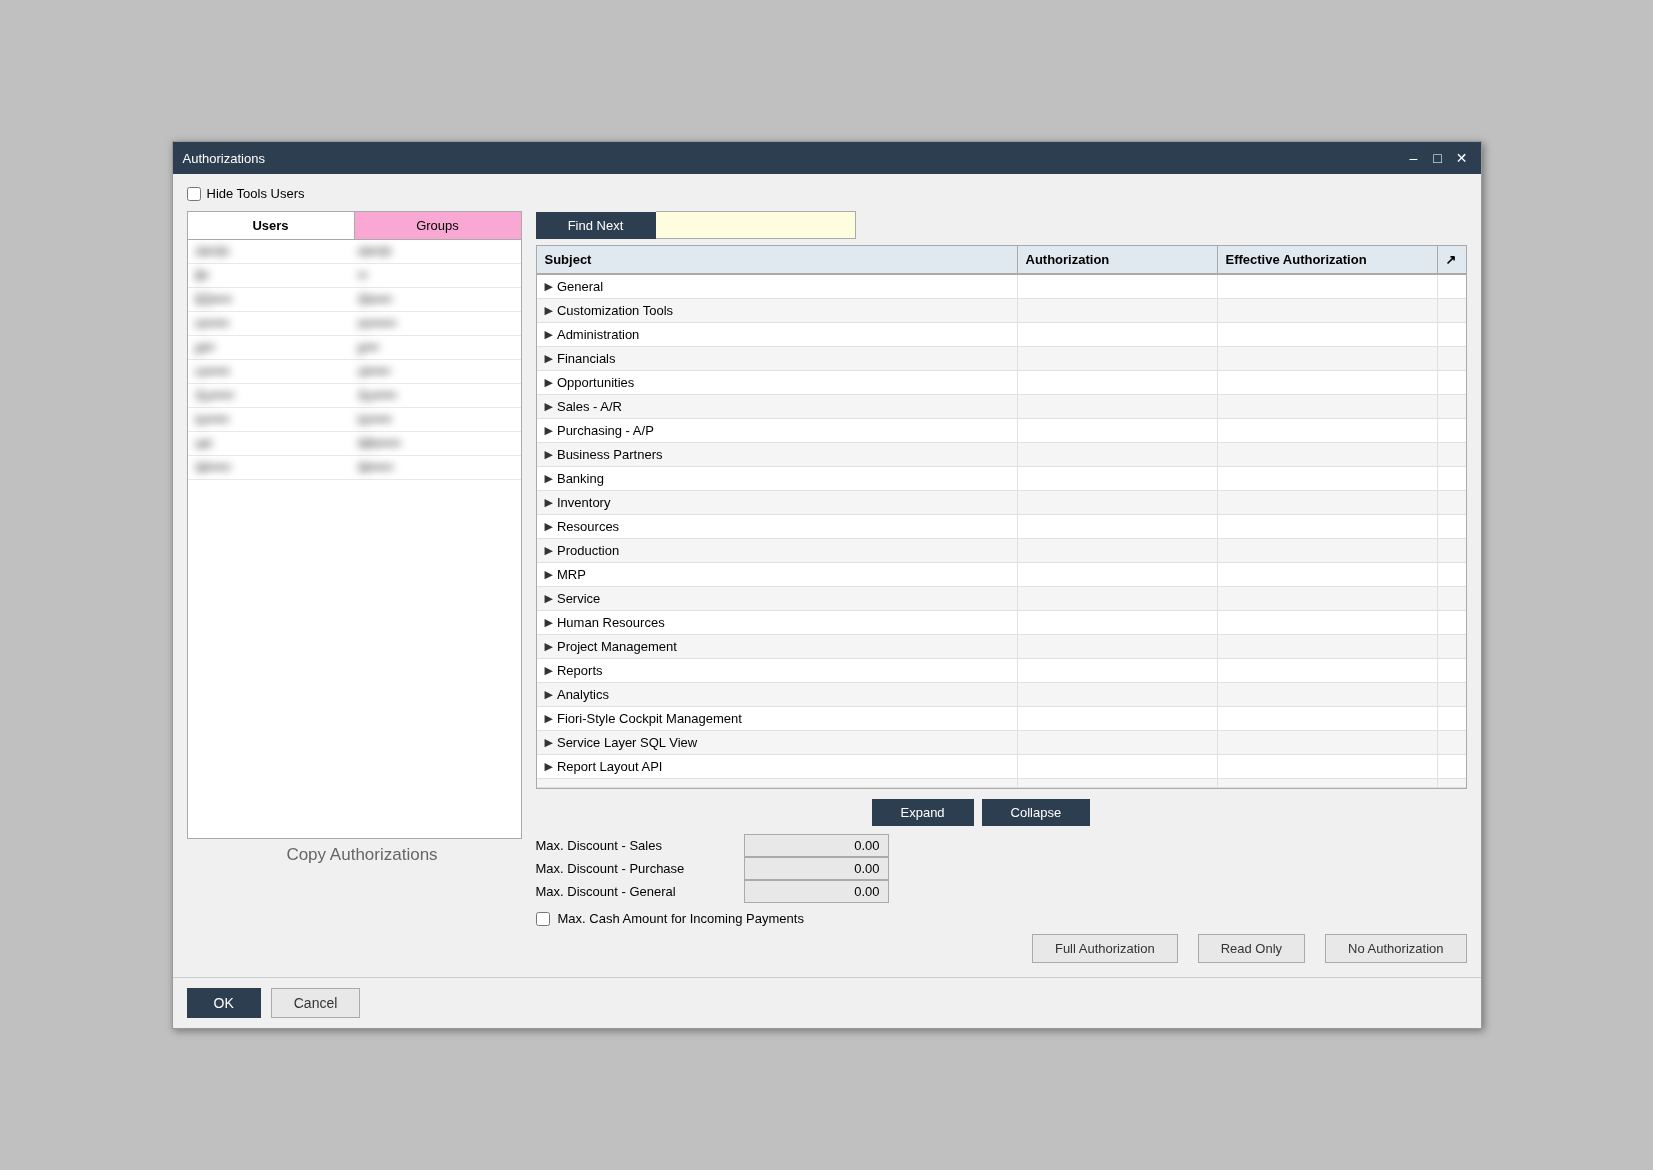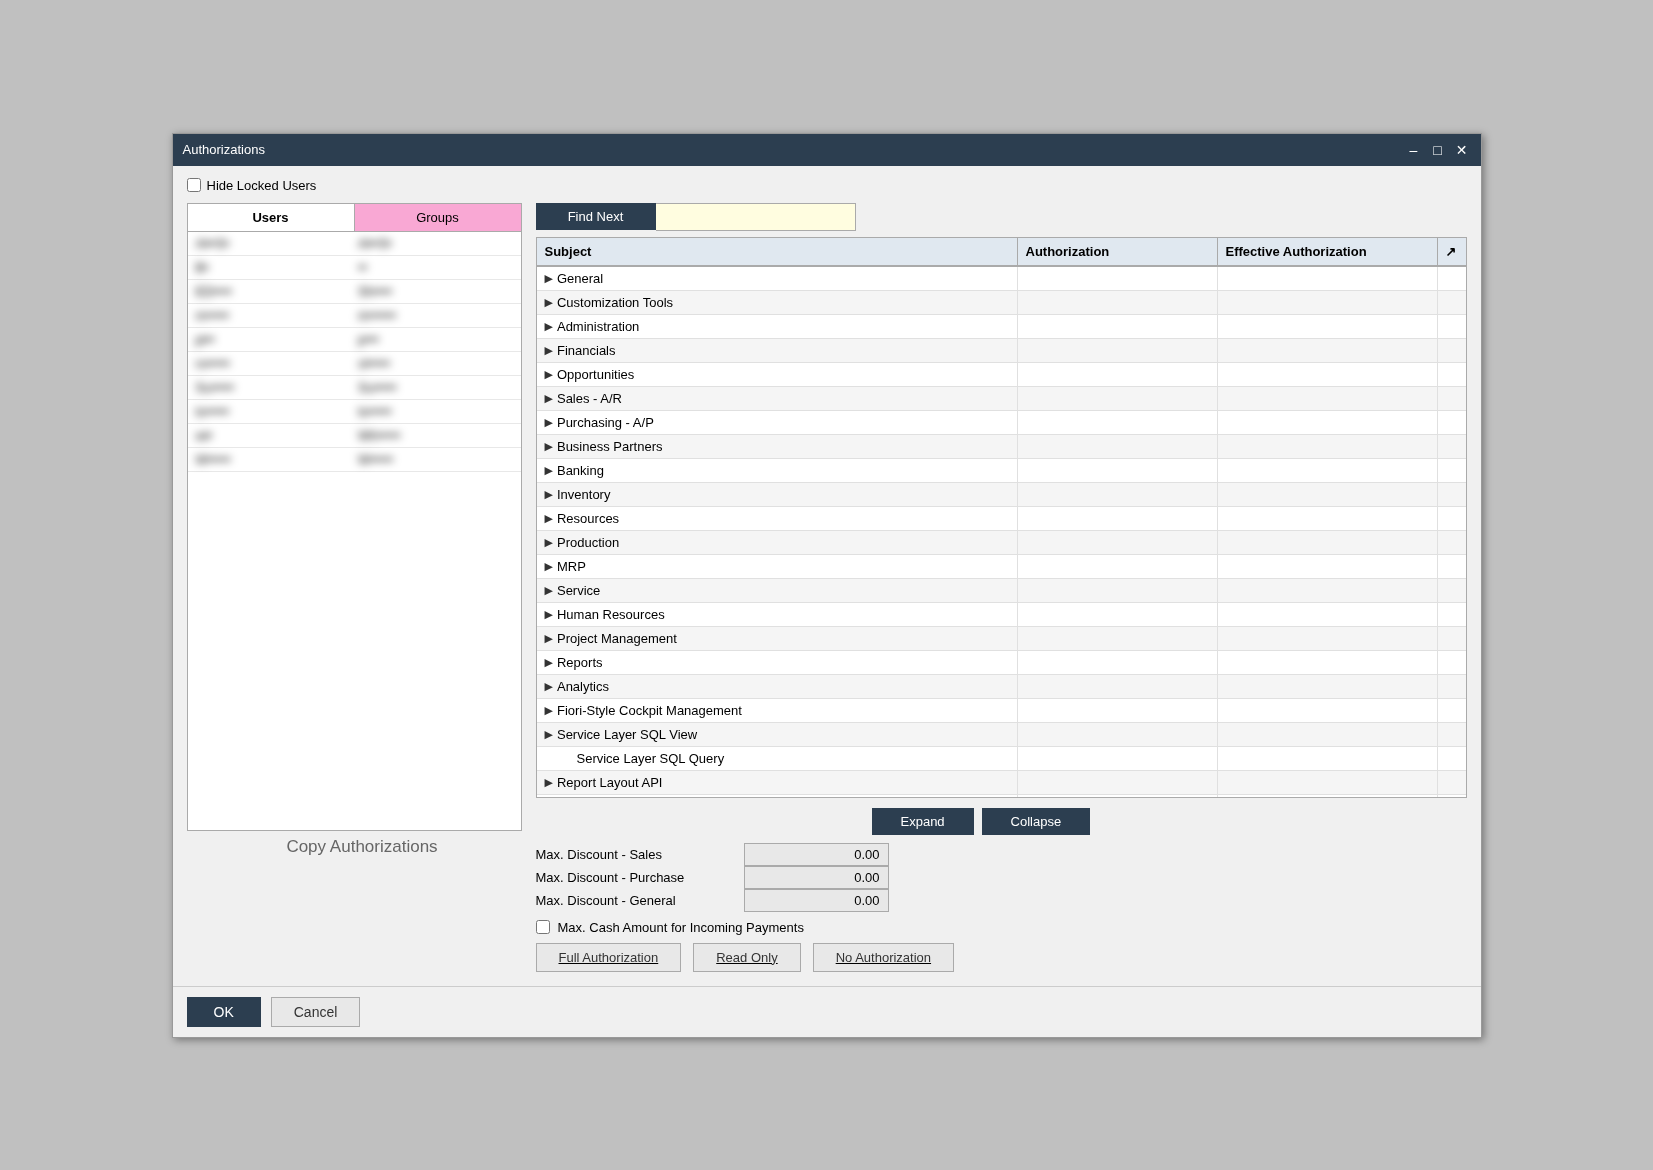--- a/index.html
+++ b/index.html
@@ -231,23 +231,22 @@
       font-size: 13px;
       cursor: pointer;
     }
     .cash-row {
       display: flex;
       align-items: center;
       gap: 8px;
     }
     .auth-buttons-row {
       display: flex;
-      gap: 12px;
-      justify-content: flex-start;
-      text-decoration: underline;
+      gap: 20px;
+      justify-content: flex-end;
     }
     .auth-action-btn {
       background: #e8e8e8;
       border: 1px solid #aaa;
       padding: 6px 22px;
       font-size: 13px;
       cursor: pointer;
       color: #333;
     }
     
@@ -291,21 +290,21 @@
       <button class="title-bar-btn">–</button>
       <button class="title-bar-btn">□</button>
       <button class="title-bar-btn">✕</button>
     </div>
   </div>
 
   <div class="window-body">
 
     <div class="hide-locked-row">
       <input type="checkbox" style="">
-      <span>Hide Locked Users</span>
+      <span>Hide Tools Users</span>
     </div>
 
     <div class="content-area">
 
       <div class="left-panel">
         <div class="tab-bar">
           <div class="tab active">Users</div>
           <div class="tab">Groups</div>
         </div>
         <div class="user-list" id="user-list">
@@ -546,28 +545,20 @@
               <div class="auth-row">
                 <div class="auth-cell">
                   <span class="tree-arrow">▶</span>
                   <span>Service Layer SQL View</span>
                 </div>
                 <div class="auth-cell"></div>
                 <div class="auth-cell"></div>
                 <div class="auth-cell"></div>
               </div>
               <div class="auth-row">
-                <div class="auth-cell" style="padding-left: 40px;">
-                  <span>Service Layer SQL Query</span>
-                </div>
-                <div class="auth-cell"></div>
-                <div class="auth-cell"></div>
-                <div class="auth-cell"></div>
-              </div>
-              <div class="auth-row">
                 <div class="auth-cell">
                   <span class="tree-arrow">▶</span>
                   <span>Report Layout API</span>
                 </div>
                 <div class="auth-cell"></div>
                 <div class="auth-cell"></div>
                 <div class="auth-cell"></div>
               </div>
               <div class="auth-row">
                 <div class="auth-cell"></div>

